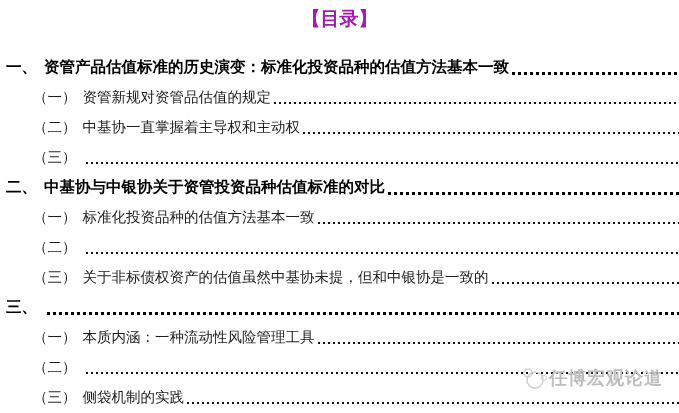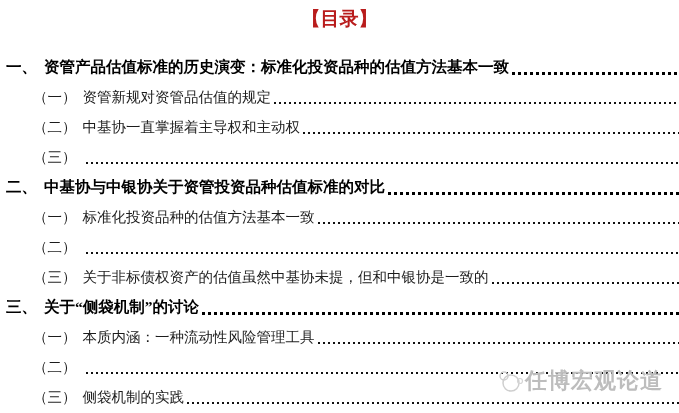--- a/index.html
+++ b/index.html
@@ -15,21 +15,21 @@
     color: #000000;
     position: relative;
   }
   .doc-title {
     margin-top: 6px;
     height: 26px;
     line-height: 26px;
     text-align: center;
     font-size: 19px;
     font-weight: bold;
-    color: #b91c1c;
+    color: #a21caf;
   }
   .toc-list {
     margin-top: 19px;
     width: 679px;
   }
   .toc-row {
     display: flex;
     align-items: flex-end;
     height: 30px;
     width: 679px;
@@ -71,21 +71,21 @@
     height: 3px;
     margin-bottom: 6px;
     background-image: repeating-linear-gradient(to right, #000 0px, #000 3px, transparent 3px, transparent 6px);
   }
   .watermark {
     position: absolute;
     top: 366px;
     right: 16px;
     display: flex;
     align-items: center;
-    font-size: 22px;
+    font-size: 18px;
     font-weight: bold;
     letter-spacing: 1px;
     background: transparent;
     pointer-events: none;
   }
   .watermark .wm-icon {
     width: 28px;
     height: 24px;
     display: inline-block;
   }
@@ -137,21 +137,20 @@
   </div>
 
   <div class="toc-row level-2">
     <span class="marker">（三）</span>
     <span class="text">关于非标债权资产的估值虽然中基协未提，但和中银协是一致的</span>
     <span class="leader"></span>
   </div>
 
   <div class="toc-row level-1">
     <span class="marker">三、</span>
-    <span class="text">关于“侧袋机制”的讨论</span>
     <span class="leader"></span>
   </div>
 
   <div class="toc-row level-2">
     <span class="marker">（一）</span>
     <span class="text">本质内涵：一种流动性风险管理工具</span>
     <span class="leader"></span>
   </div>
 
   <div class="toc-row level-2">

